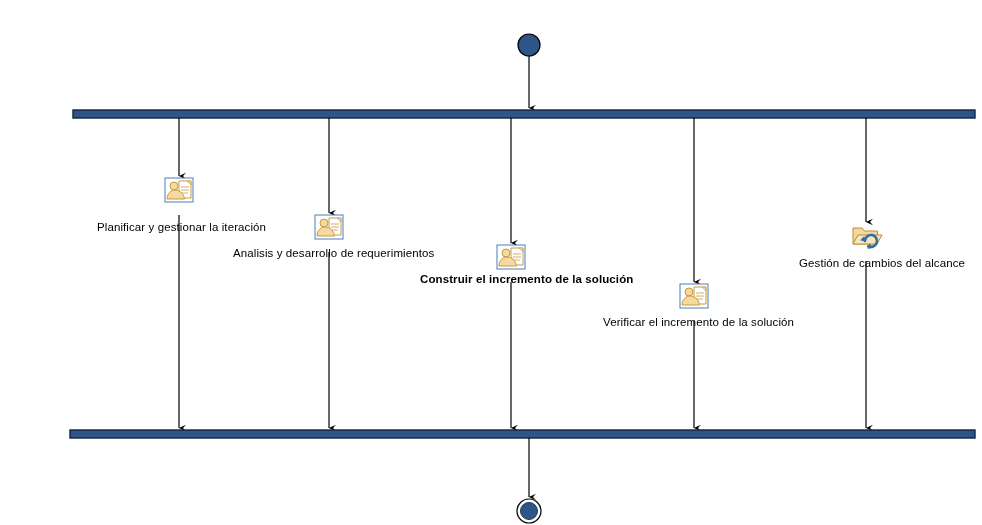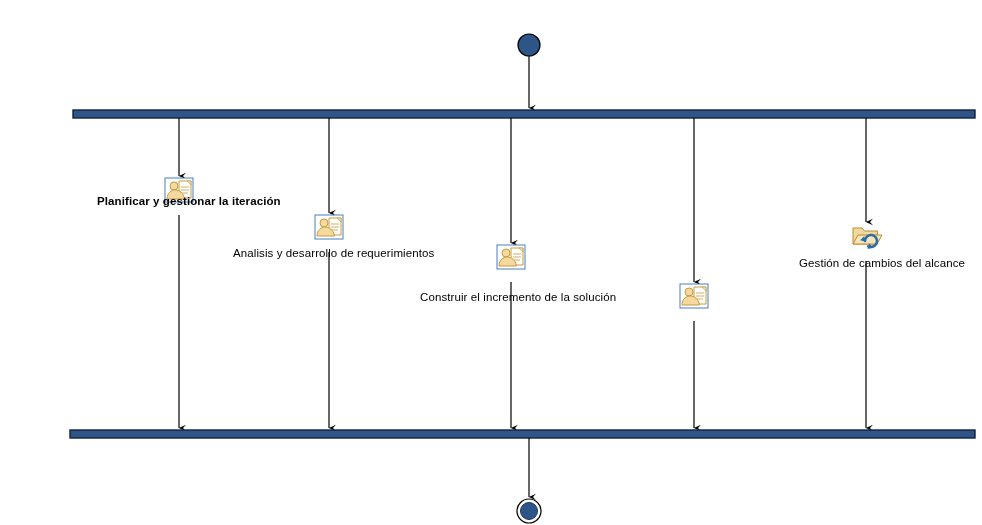--- a/index.html
+++ b/index.html
@@ -136,22 +136,23 @@
       <path d="M1 20 l5 -9 h24 l-5 9 z" fill="#f7e6bd" stroke="#c08a2e" stroke-width="1"></path>
       <g>
         <path d="M13 17 a6 6 0 1 1 3.2 5.3" fill="none" stroke="#2e6da4" stroke-width="2.6" stroke-linecap="round"></path>
         <path d="M12.2 12.2 l1.6 5.6 l-5.6 -1.6 z" fill="#2e6da4"></path>
         <path d="M21.2 23.6 l-5.6 1.5 l1.6 -5.5 z" fill="#2e6da4"></path>
       </g>
     </g>
 
   </svg>
 
-  <div class="node-label" style="left:97px; top:194px;font-weight:bold;">Planificar y gestionar la iteración</div>
+  <div class="node-label" style="left:97px; top:220px;">Planificar y gestionar la iteración</div>
 
   <div class="node-label" style="left:233px; top:246px;">Analisis y desarrollo de requerimientos</div>
 
-  <div class="node-label" style="left:420px; top:290px;">Construir el incremento de la solución</div>
+  <div class="node-label" style="left:420px; top:272px;font-weight:bold;">Construir el incremento de la solución</div>
 
+  <div class="node-label" style="left:603px; top:315px;">Verificar el incremento de la solución</div>
 
   <div class="node-label" style="left:787px; top:256px;margin-left:12px;">Gestión de cambios del alcance</div>
 
 </div>
 
 </body></html>

